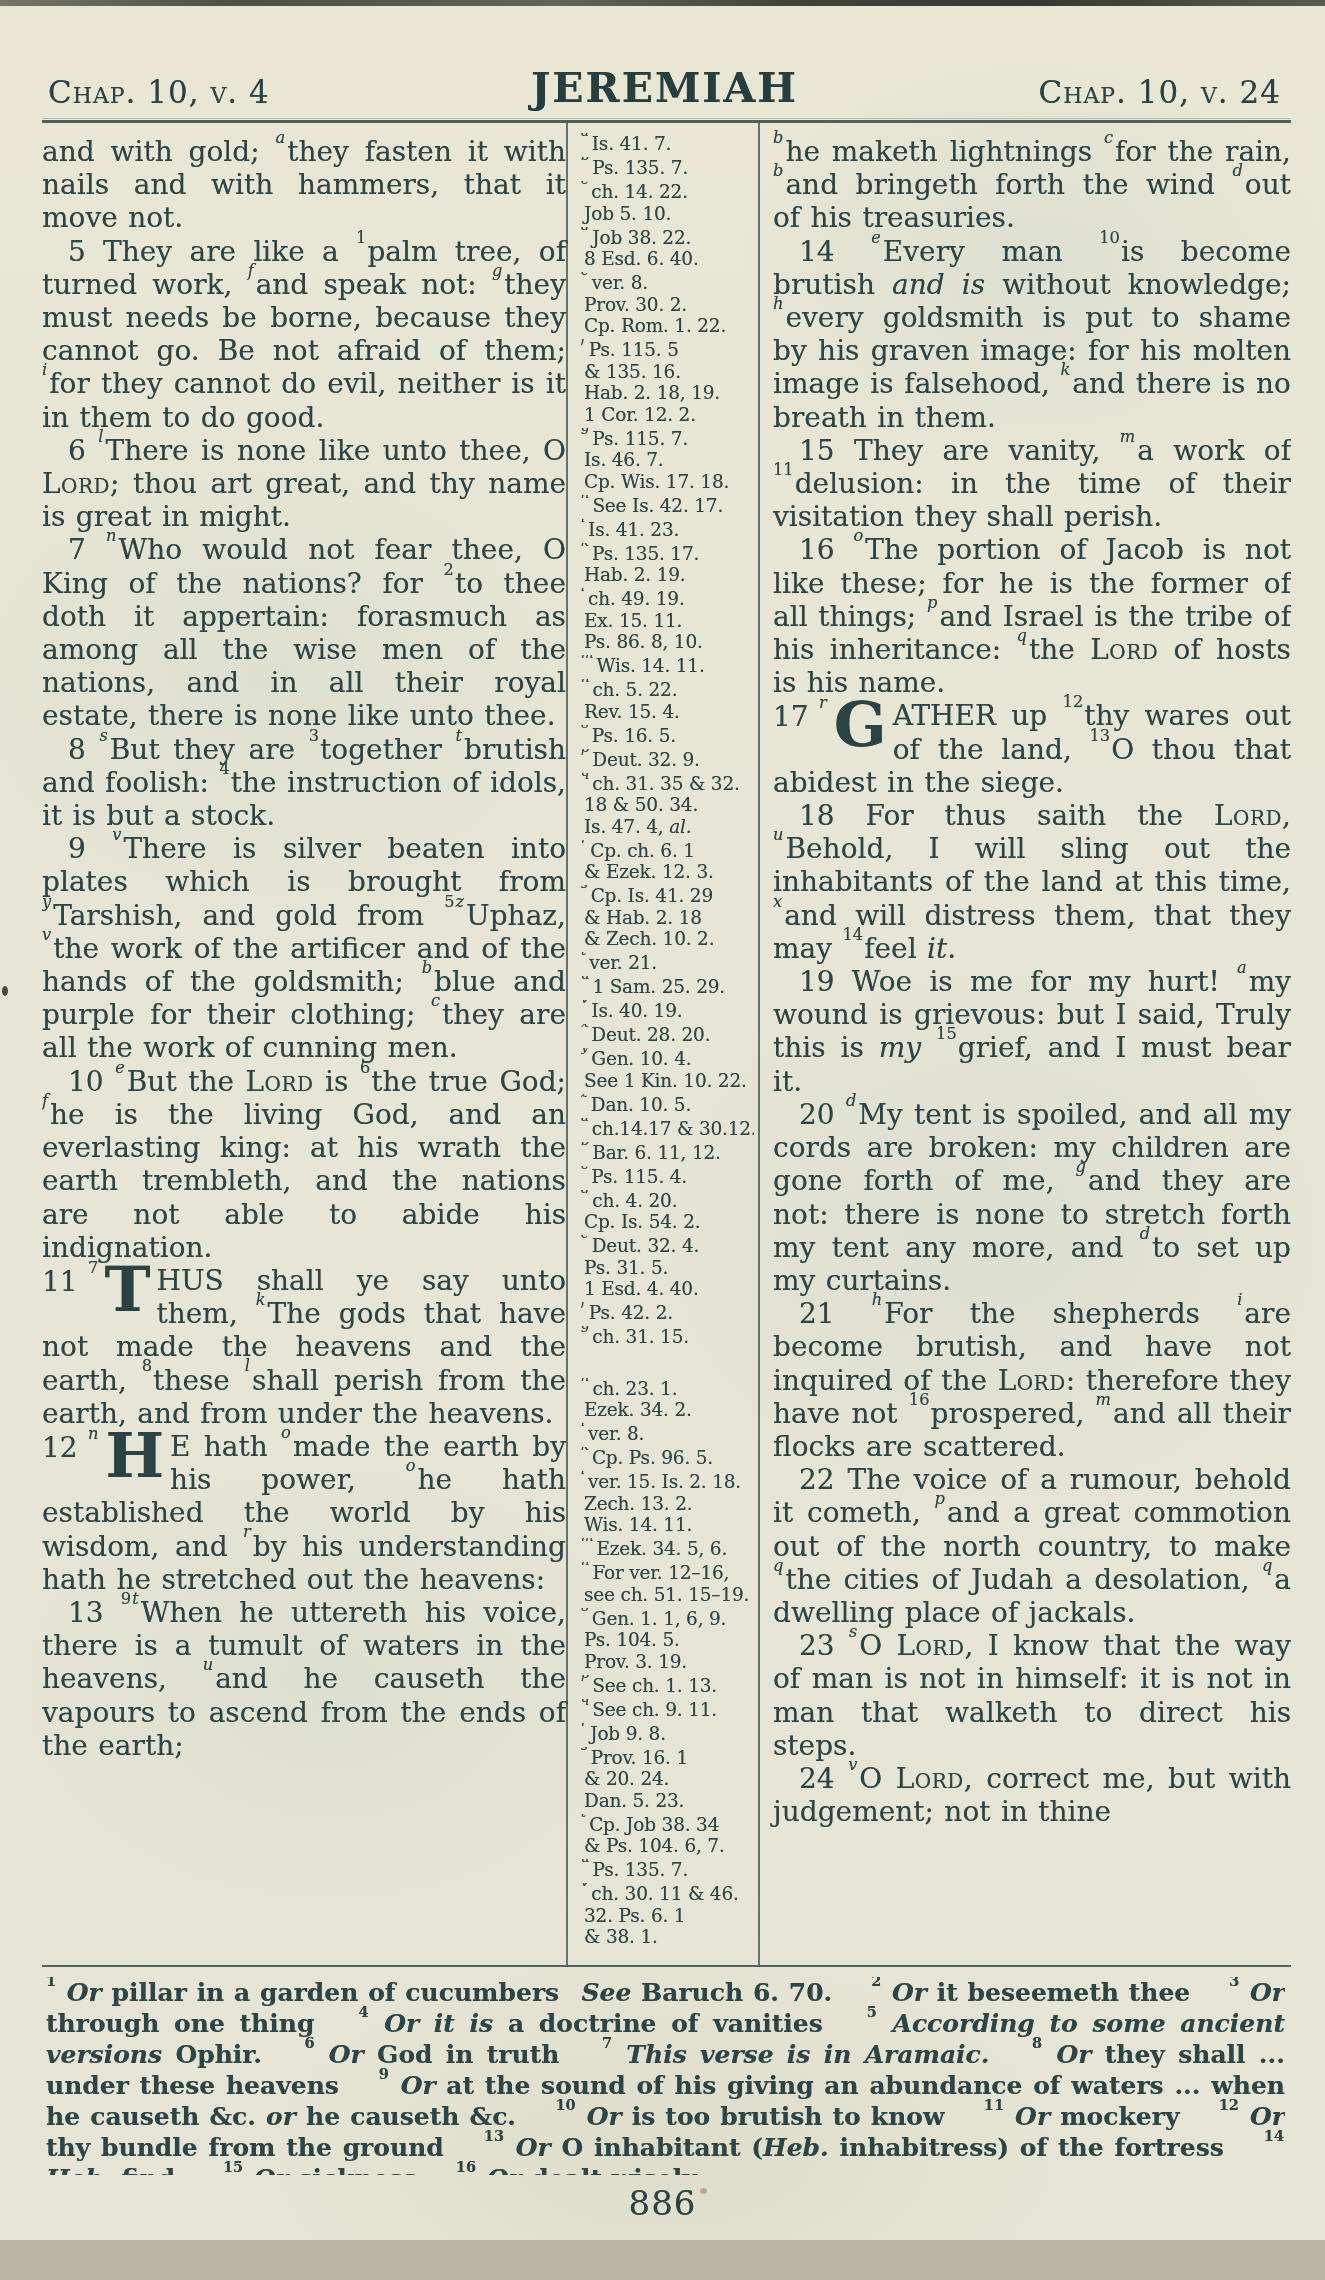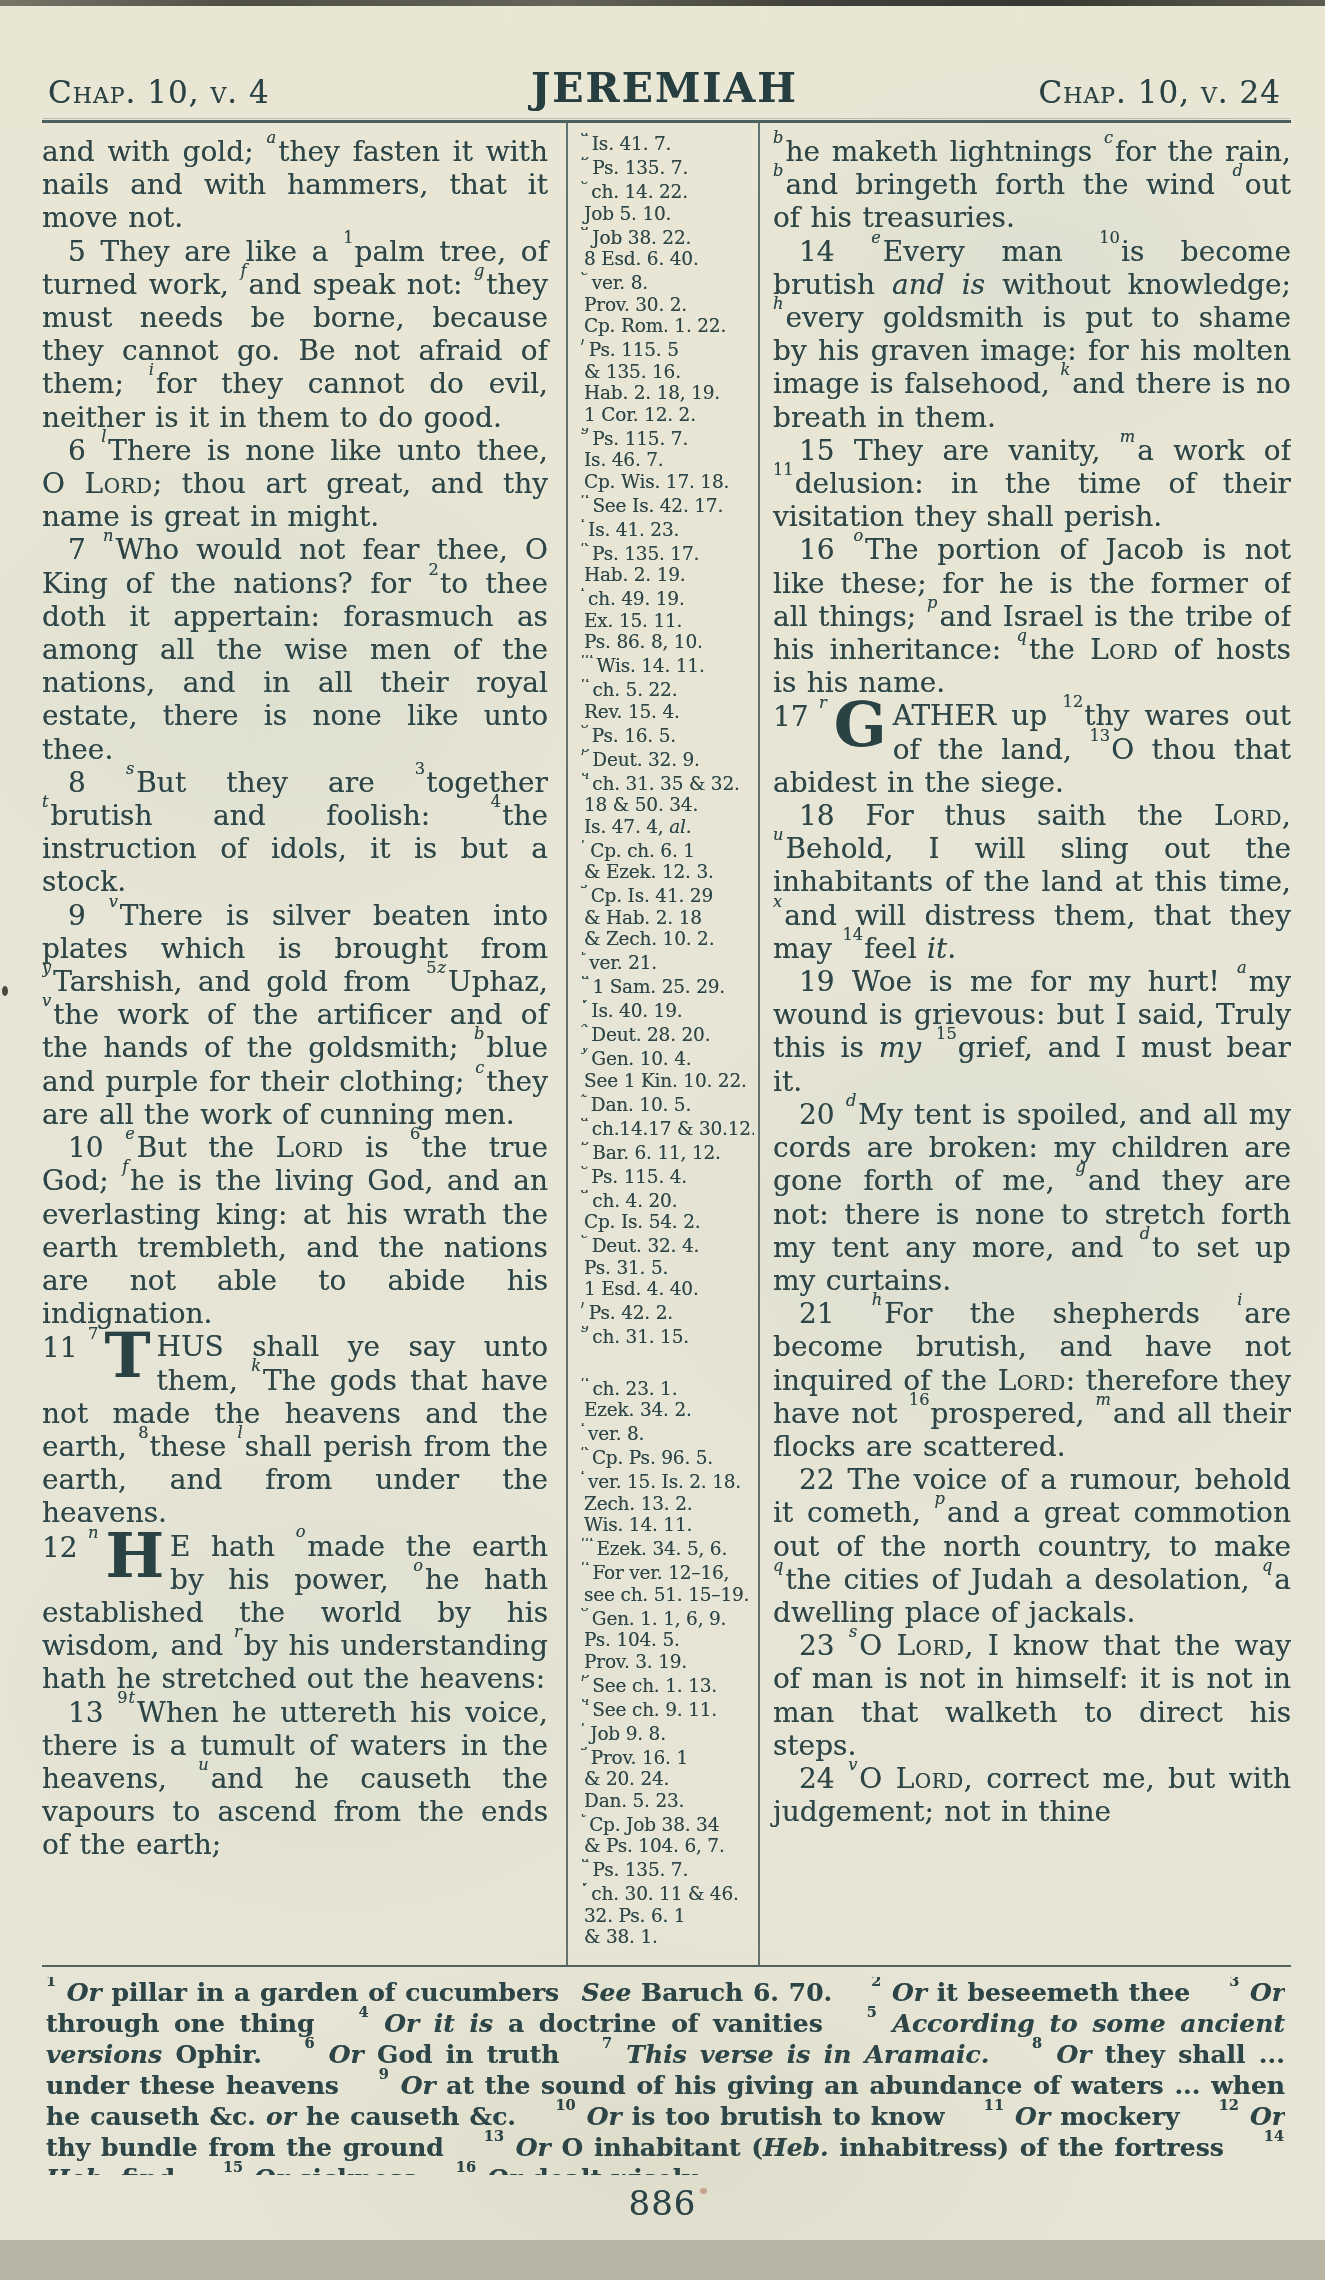--- a/index.html
+++ b/index.html
@@ -48,21 +48,21 @@
   }
 
   .columns{
     display:grid;grid-template-columns:524px 194px 1fr;
     margin:0 34px 0 42px;height:1842px;overflow:hidden;
   }
   .textcol{
     text-align:justify;font-size:28px;line-height:33.2px;
     padding-top:12px;word-spacing:1.5px;
   }
-  .col-left{padding-right:18px;}
+  .col-left{padding-right:0;}
   .col-right{padding-left:13px;}
   p.verse{margin:0;text-indent:26px;}
   p.verse.noindent{text-indent:0;}
 
   sup{font-size:.58em;line-height:0;position:relative;top:-.48em;}
   sup.refmark{font-style:italic;margin-right:2px;}
   sup.fnum{font-style:normal;margin-right:1px;}
   .sc{font-variant:small-caps;letter-spacing:.5px;}
   em{font-style:italic;}
 

